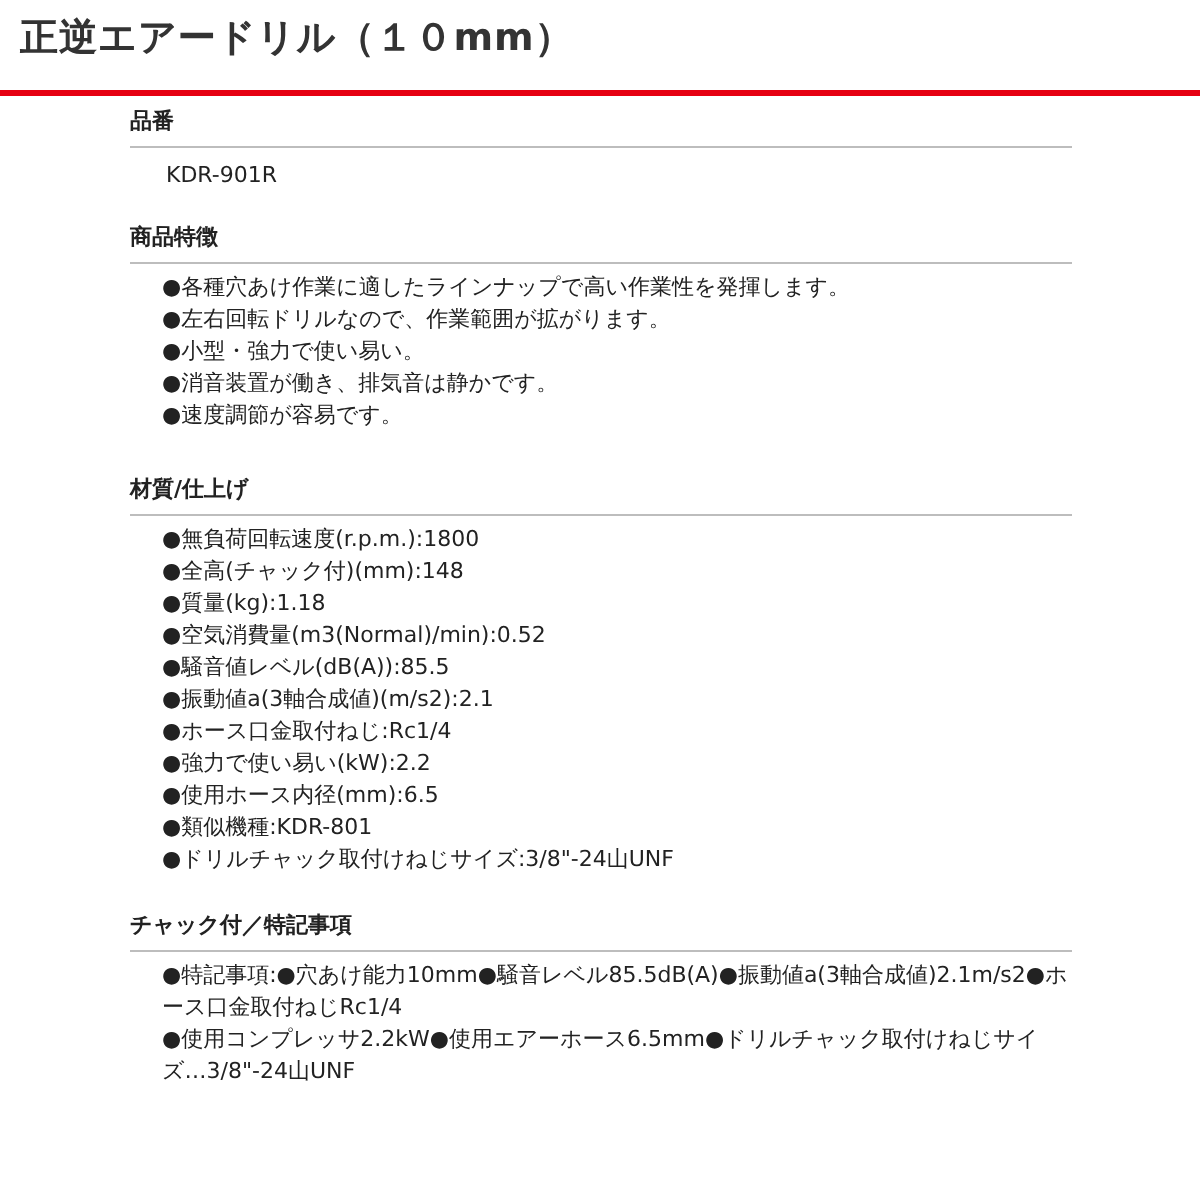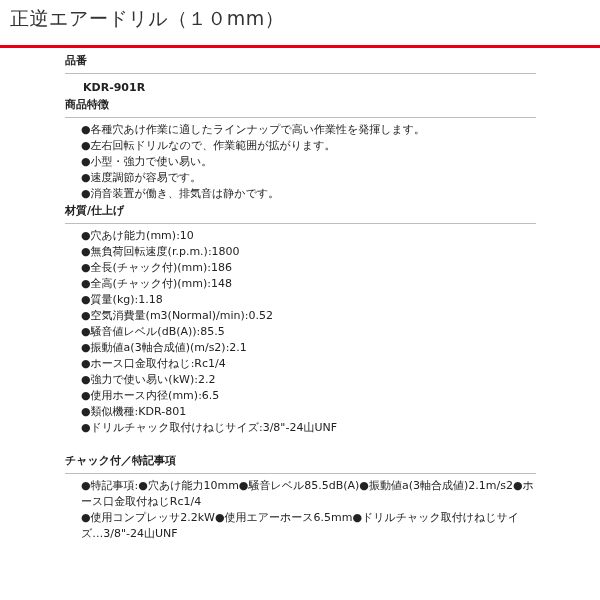--- a/index.html
+++ b/index.html
@@ -3,40 +3,40 @@
   <meta charset="utf-8">
   <style>
     html, body { margin: 0; padding: 0; background: #ffffff; }
     body {
       width: 600px; height: 600px; overflow: hidden; position: relative;
       font-family: "DejaVu Sans", "Liberation Sans", sans-serif;
       color: #222222;
     }
     .title {
       position: absolute; left: 10px; top: 6px;
-      font-size: 19px; font-weight: normal; color: #333333;
+      font-size: 19px; font-weight: bold; color: #333333;
       letter-spacing: 0.5px; white-space: nowrap;
     }
     .red-rule {
       position: absolute; left: 0; top: 45px; width: 600px; height: 3px;
       background: #e60012;
     }
     .content { position: absolute; left: 65px; top: 52px; width: 471px; }
     .section-head {
       font-size: 11px; font-weight: bold; color: #222;
       padding: 2px 0 5px 0; border-bottom: 1px solid #bdbdbd;
       height: 14px; line-height: 14px;
     }
     .section-body { padding: 4px 0 0 16px; font-size: 11px; }
     .line { height: 16px; line-height: 16px; white-space: nowrap; }
-    .plain { padding-left: 2px; font-weight: bold; }
+    .plain { padding-left: 2px; }
     .section { margin-bottom: 12px; }
     .sec-hinban .section-body { padding-top: 6px; }
-    .sec-hinban { margin-bottom: 0; }
-    .sec-features { margin-bottom: 0; }
+    .sec-hinban { margin-bottom: 14px; }
+    .sec-features { margin-bottom: 20px; }
     .sec-material { margin-bottom: 16px; }
     .wrap-line { white-space: normal; line-height: 16px; }
     .notes .section-body { padding-left: 16px; width: 455px; }
   </style>
 </head>
 <body>
 
 <div class="title">正逆エアードリル（１０mm）</div>
 <div class="red-rule"></div>
 
@@ -48,31 +48,29 @@
       <div class="line plain">KDR-901R</div>
     </div>
   </div>
 
   <div class="section sec-features">
     <div class="section-head">商品特徴</div>
     <div class="section-body">
       <div class="line">●各種穴あけ作業に適したラインナップで高い作業性を発揮します。</div>
       <div class="line">●左右回転ドリルなので、作業範囲が拡がります。</div>
       <div class="line">●小型・強力で使い易い。</div>
+      <div class="line">●消音装置が働き、排気音は静かです。</div>
       <div class="line">●速度調節が容易です。</div>
-      <div class="line">●消音装置が働き、排気音は静かです。</div>
     </div>
   </div>
 
   <div class="section sec-material">
     <div class="section-head">材質/仕上げ</div>
     <div class="section-body">
-      <div class="line">●穴あけ能力(mm):10</div>
       <div class="line">●無負荷回転速度(r.p.m.):1800</div>
-      <div class="line">●全長(チャック付)(mm):186</div>
       <div class="line">●全高(チャック付)(mm):148</div>
       <div class="line">●質量(kg):1.18</div>
       <div class="line">●空気消費量(m3(Normal)/min):0.52</div>
       <div class="line">●騒音値レベル(dB(A)):85.5</div>
       <div class="line">●振動値a(3軸合成値)(m/s2):2.1</div>
       <div class="line">●ホース口金取付ねじ:Rc1/4</div>
       <div class="line">●強力で使い易い(kW):2.2</div>
       <div class="line">●使用ホース内径(mm):6.5</div>
       <div class="line">●類似機種:KDR-801</div>
       <div class="line">●ドリルチャック取付けねじサイズ:3/8"-24山UNF</div>

